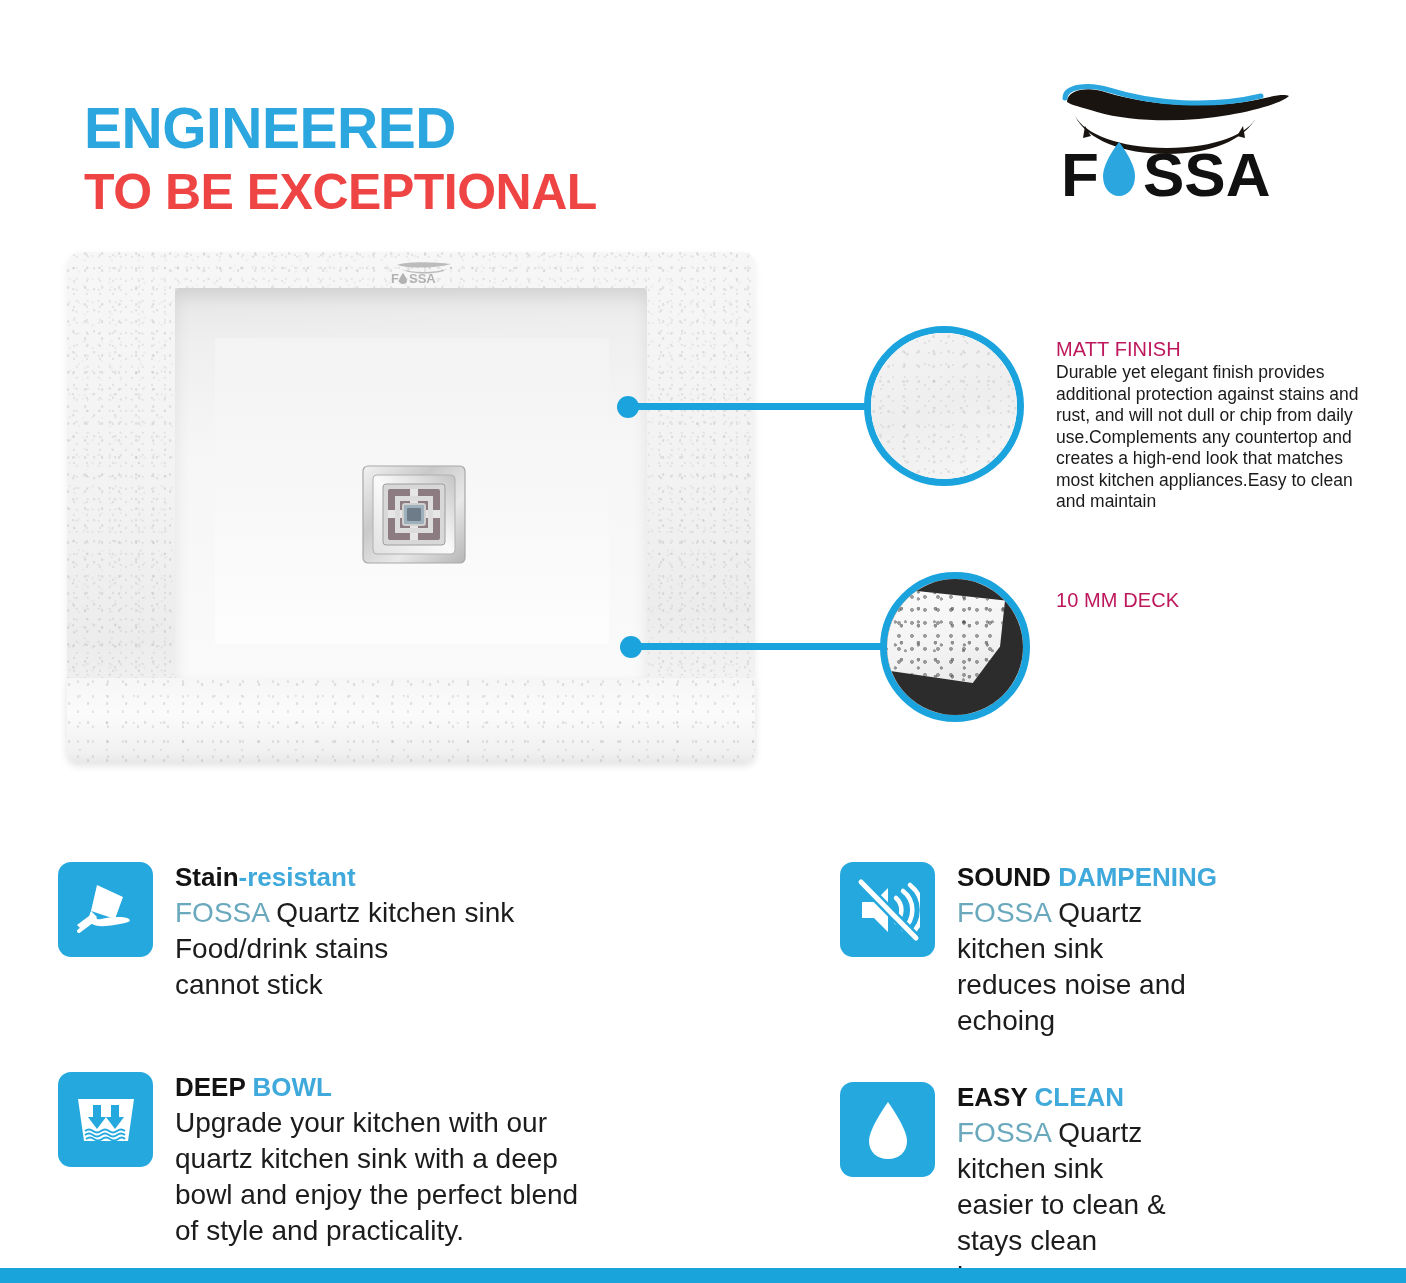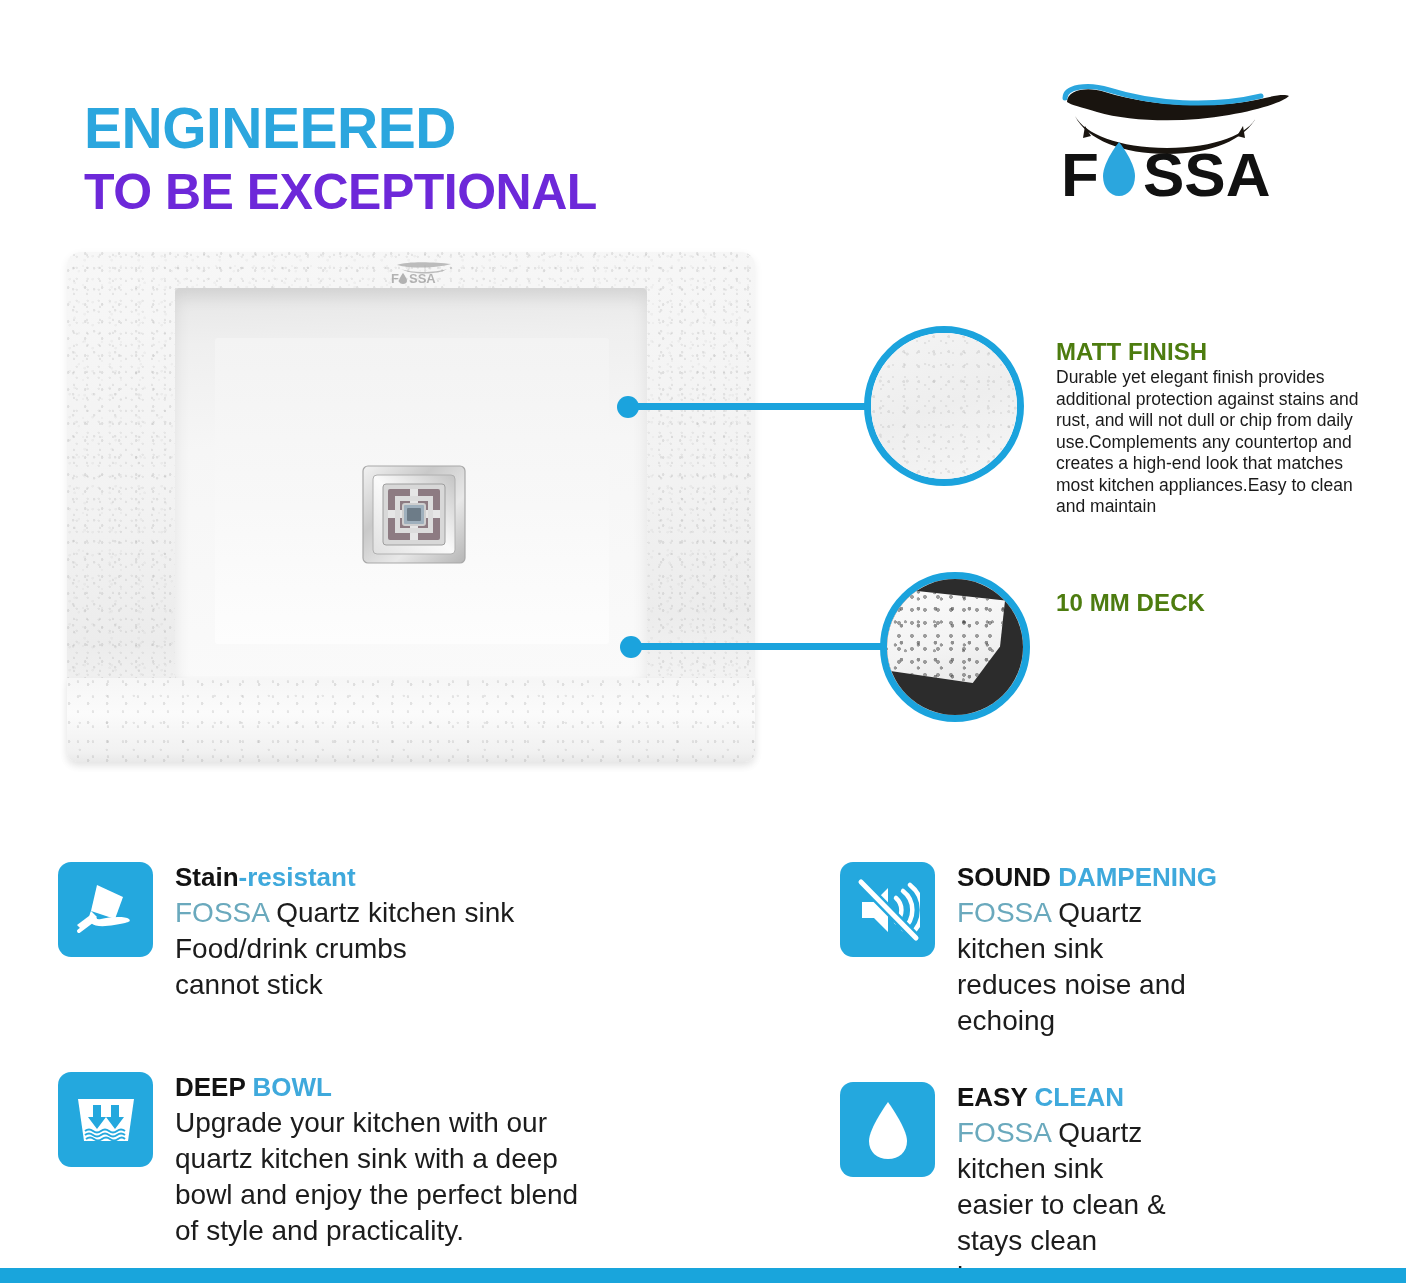--- a/index.html
+++ b/index.html
@@ -30,21 +30,21 @@
     font-size: 57px;
     font-weight: bold;
     letter-spacing: -0.5px;
     color: #2ba6de;
     display: block;
   }
   .headline-2 {
     font-size: 50px;
     font-weight: bold;
     letter-spacing: -0.5px;
-    color: #6d28d9;
+    color: #ef4444;
     display: block;
     margin-top: 10px;
   }
 
   
   .logo {
     position: absolute;
     left: 1053px;
     top: 78px;
     width: 250px;
@@ -211,23 +211,23 @@
       radial-gradient(circle at 84% 20%, rgba(60,60,60,0.45) 0 1.3px, transparent 1.8px),
       linear-gradient(165deg, #fbfbfb 0%, #f3f3f3 60%, #e7e7e7 100%);
     background-size: 17px 17px, 23px 23px, 13px 13px, 29px 29px, 100% 100%;
     clip-path: polygon(0 0, 100% 14%, 96% 62%, 74% 100%, 0 86%);
     box-shadow: 0 2px 5px rgba(0,0,0,0.4);
   }
 
   
   .callout-text { position: absolute; width: 320px; }
   .callout-title {
-    font-size: 24px;
-    font-weight: bold;
-    color: #4d7c0f;
+    font-size: 20px;
+    font-weight: normal;
+    color: #be185d;
     letter-spacing: 0.1px;
     margin-bottom: 1px;
   }
   .callout-body {
     font-size: 17.5px;
     line-height: 1.23;
     color: #1a1a1a;
   }
   .ct-matt { left: 1056px; top: 338px; }
   .ct-deck { left: 1056px; top: 589px; }
@@ -389,21 +389,21 @@
         <path d="M2 46 L18 34 L22 38 L6 50 Z" fill="#ffffff"></path>
         <path d="M4 52 L20 40" stroke="#ffffff" stroke-width="4" stroke-linecap="round"></path>
       </svg>
     </div>
     <div class="feat-text">
       <div class="feat-title">
         <span class="t-dark">Stain</span><span class="t-blue">-resistant</span>
       </div>
       <div class="feat-body">
         <div><span class="brand-word">FOSSA</span><span> Quartz kitchen sink</span></div>
-        <div>Food/drink crumbs</div>
+        <div>Food/drink stains</div>
         <div>cannot stick</div>
       </div>
     </div>
   </div>
 
   <div class="feature f-sound">
     <div class="feat-icon">
       <svg width="64" height="64" viewBox="0 0 64 64" xmlns="http://www.w3.org/2000/svg">
         <path d="M6 24 L18 24 L32 10 L32 54 L18 40 L6 40 Z" fill="#ffffff"></path>
         <path d="M40 20 A16 16 0 0 1 40 44" fill="none" stroke="#ffffff" stroke-width="4.5" stroke-linecap="round"></path>

